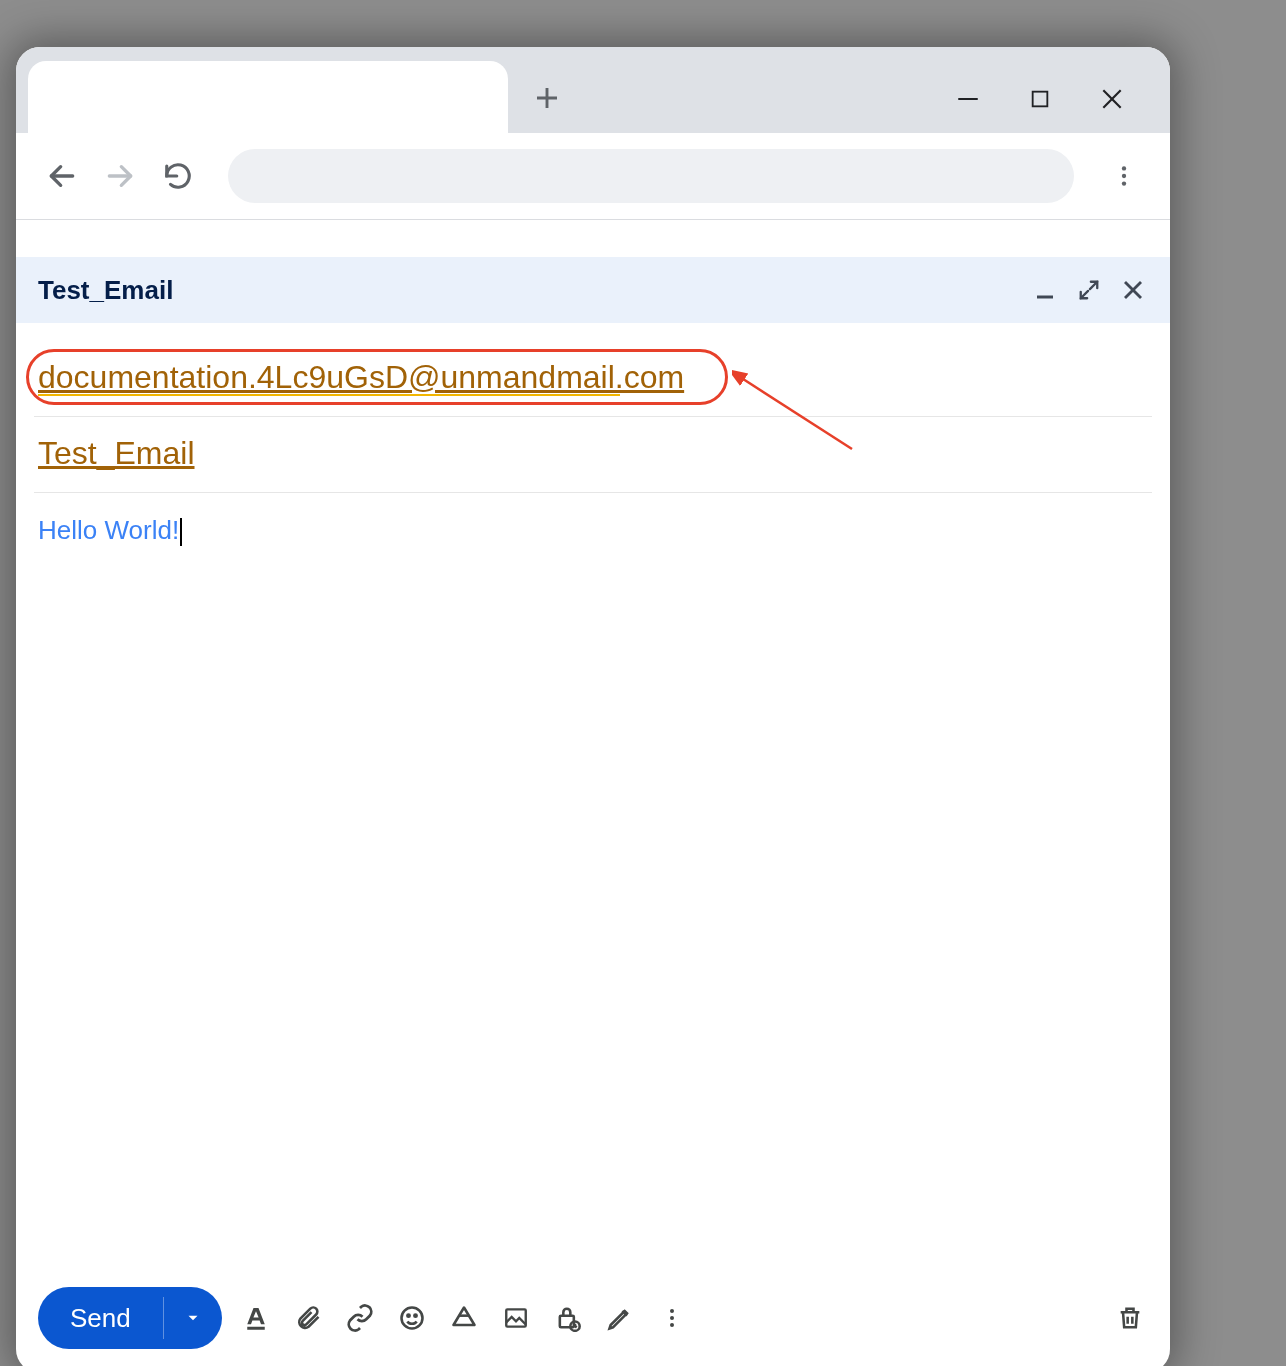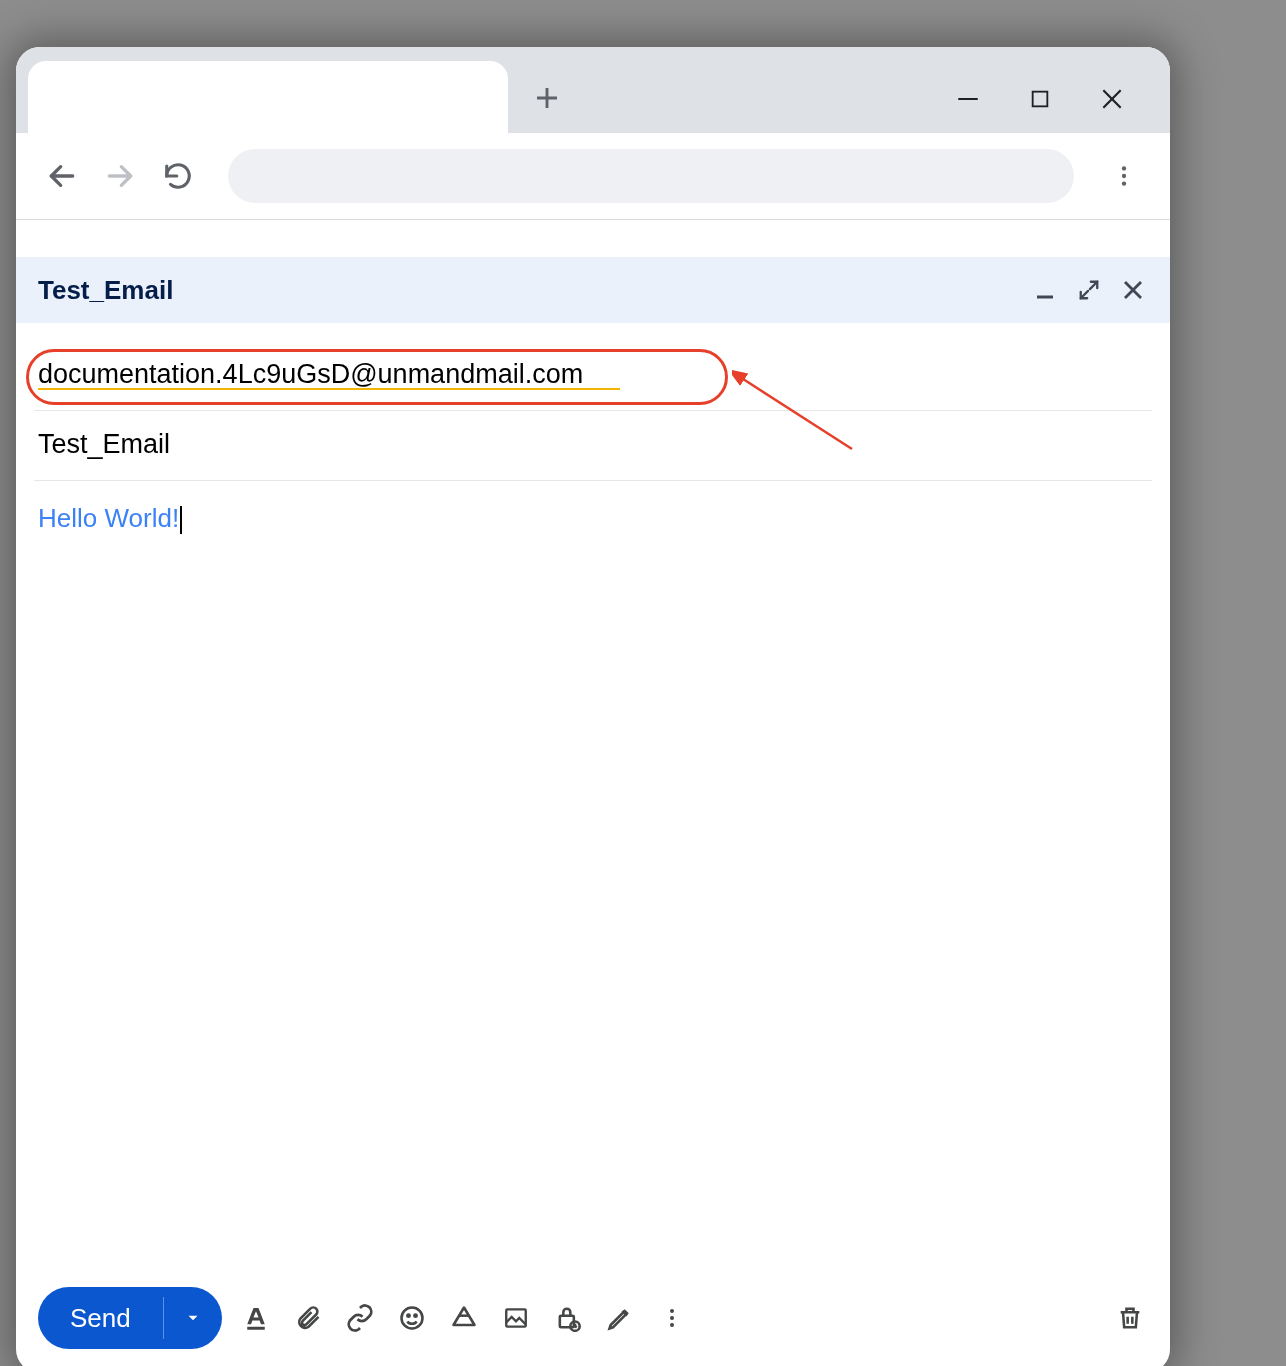--- a/index.html
+++ b/index.html
@@ -48,21 +48,21 @@
     display:flex; flex-direction:column;
   }
   .compose-header {
     height:66px; background:#eaf1fb; display:flex; align-items:center; padding:0 22px;
     font-size:26px; font-weight:600; color:#041e49;
   }
   .compose-header .spacer { flex:1; }
   .hdr-icon { width:30px; height:30px; margin-left:14px; color:#404855; display:flex; align-items:center; justify-content:center; }
 
   .fields { padding: 18px 18px 0 18px; }
-  .field-row { position:relative; padding:18px 4px 20px 4px; border-bottom:1px solid #e6e6e6; font-size:27px; color:#000000; }
+  .field-row { position:relative; padding:18px 4px 20px 4px; border-bottom:1px solid #e6e6e6; font-size:32px; color:#a16207;text-decoration:underline; }
   .recipient-highlight {
     position:absolute; top:8px; left:-8px; width:702px; height:56px;
     border:3px solid #e7402a; border-radius:28px; pointer-events:none;
   }
   .recipient-underline {
     position:absolute; bottom:20px; left:4px; width:582px; height:2px; background:#f2b600; pointer-events:none;
   }
   .arrow-annot {
     position:absolute; pointer-events:none;
   }

